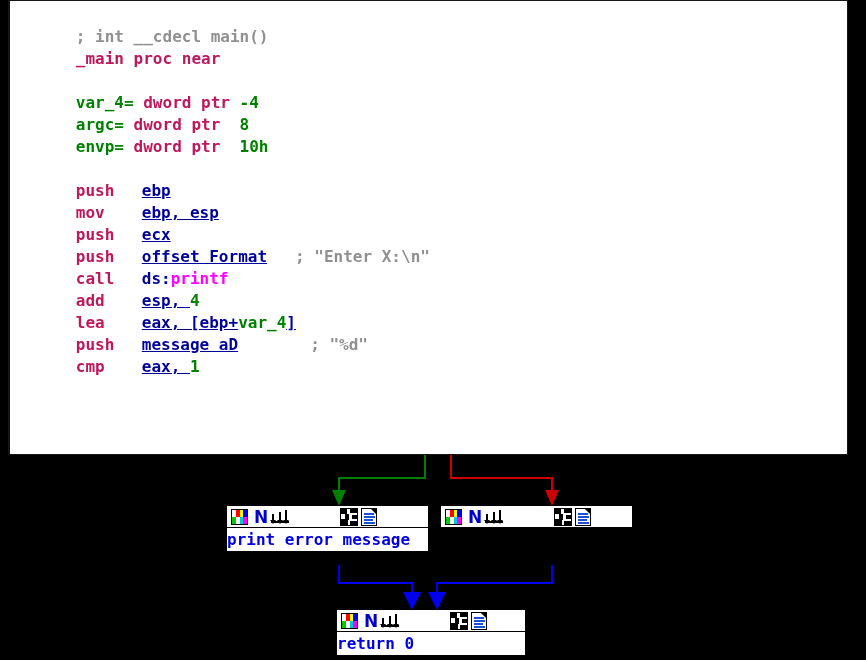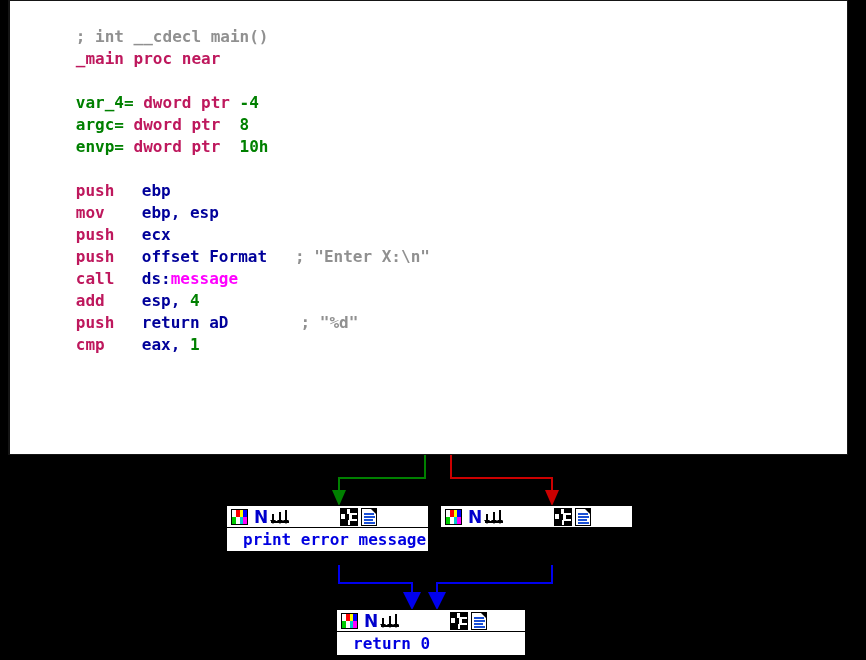--- a/index.html
+++ b/index.html
@@ -34,21 +34,21 @@
     letter-spacing: 0px;
   }
   .code-line.blank { height: 22px; }
 
   
   .c-comment  { color: #909090; }
   .c-keyword  { color: #be185d; }
   .c-locvar   { color: #008000; }   
   .c-num      { color: #008000; }
   .c-import   { color: #ff00ff; }   
-  .c-reg      { color: #00009a; }
+  .c-reg      { color: #00009a; text-decoration: underline; }
   .c-seg      { color: #00009a; }
 
   .mnemonic { display: inline-block; width: 66px; }
 
   
   .group-node {
     position: absolute;
     background: #ffffff;
     border: 1px solid #000000;
     box-shadow: 5px 5px 6px rgba(0,0,0,0.5);
@@ -61,21 +61,21 @@
     padding: 0 2px;
     background: #ffffff;
   }
   .gn-title {
     height: 23px;
     line-height: 23px;
     font-size: 16px;
     font-weight: bold;
     color: #0000e0;
     white-space: pre;
-    padding-left: 16px;
+    padding-left: 0;
     background: #ffffff;
   }
 
   
   .ico { display: inline-block; vertical-align: middle; margin-right: 3px; }
 
   
   .ico-palette {
     width: 17px; height: 16px;
     border: 1px solid #000;
@@ -164,27 +164,30 @@
     <div class="code-line">
       <span class="c-keyword mnemonic">mov</span><span class="c-reg">ebp, esp</span>
     </div>
     <div class="code-line">
       <span class="c-keyword mnemonic">push</span><span class="c-reg">ecx</span>
     </div>
     <div class="code-line">
       <span class="c-keyword mnemonic">push</span><span class="c-reg">offset Format</span><span style="display:inline-block;width:28px"></span><span class="c-comment">; "Enter X:\n"</span>
     </div>
     <div class="code-line">
-      <span class="c-keyword mnemonic">call</span><span class="c-seg">ds:</span><span class="c-import">message</span>
+      <span class="c-keyword mnemonic">call</span><span class="c-seg">ds:</span><span class="c-import">printf</span>
     </div>
     <div class="code-line">
       <span class="c-keyword mnemonic">add</span><span class="c-reg">esp, </span><span class="c-num">4</span>
     </div>
     <div class="code-line">
-      <span class="c-keyword mnemonic">push</span><span class="c-reg">return aD</span><span style="display:inline-block;width:72px"></span><span class="c-comment">; "%d"</span>
+      <span class="c-keyword mnemonic">lea</span><span class="c-reg">eax, [ebp+</span><span class="c-locvar">var_4</span><span class="c-reg">]</span>
+    </div>
+    <div class="code-line">
+      <span class="c-keyword mnemonic">push</span><span class="c-reg">message aD</span><span style="display:inline-block;width:72px"></span><span class="c-comment">; "%d"</span>
     </div>
     <div class="code-line">
       <span class="c-keyword mnemonic">cmp</span><span class="c-reg">eax, </span><span class="c-num">1</span>
     </div>
     <div class="code-line">
       
     </div>
 
   </div>
 

